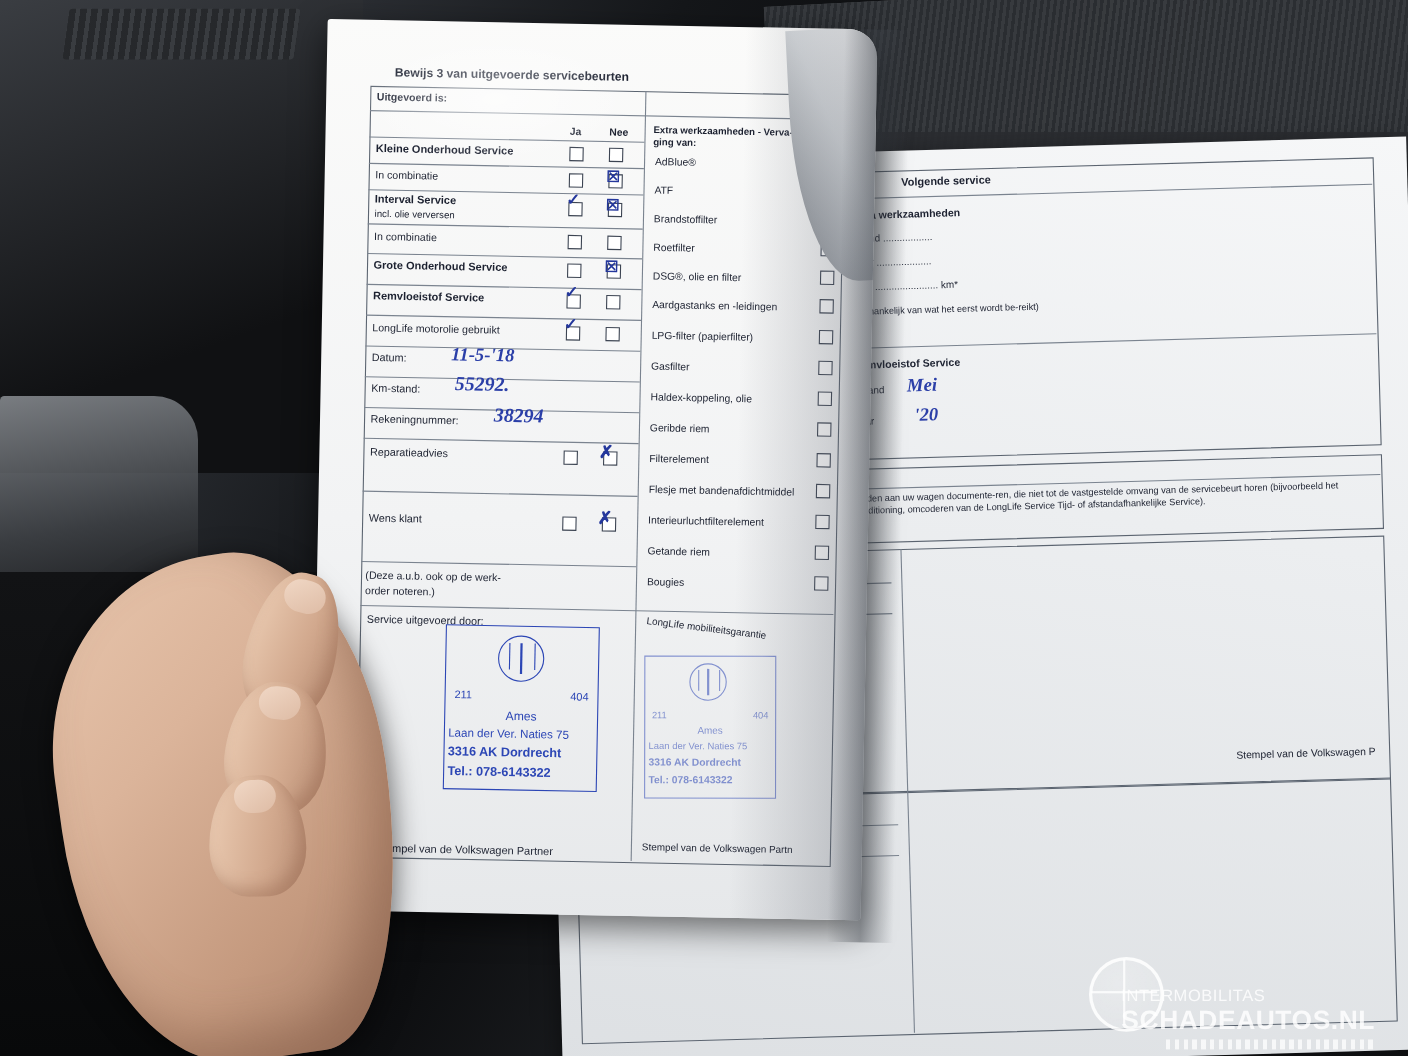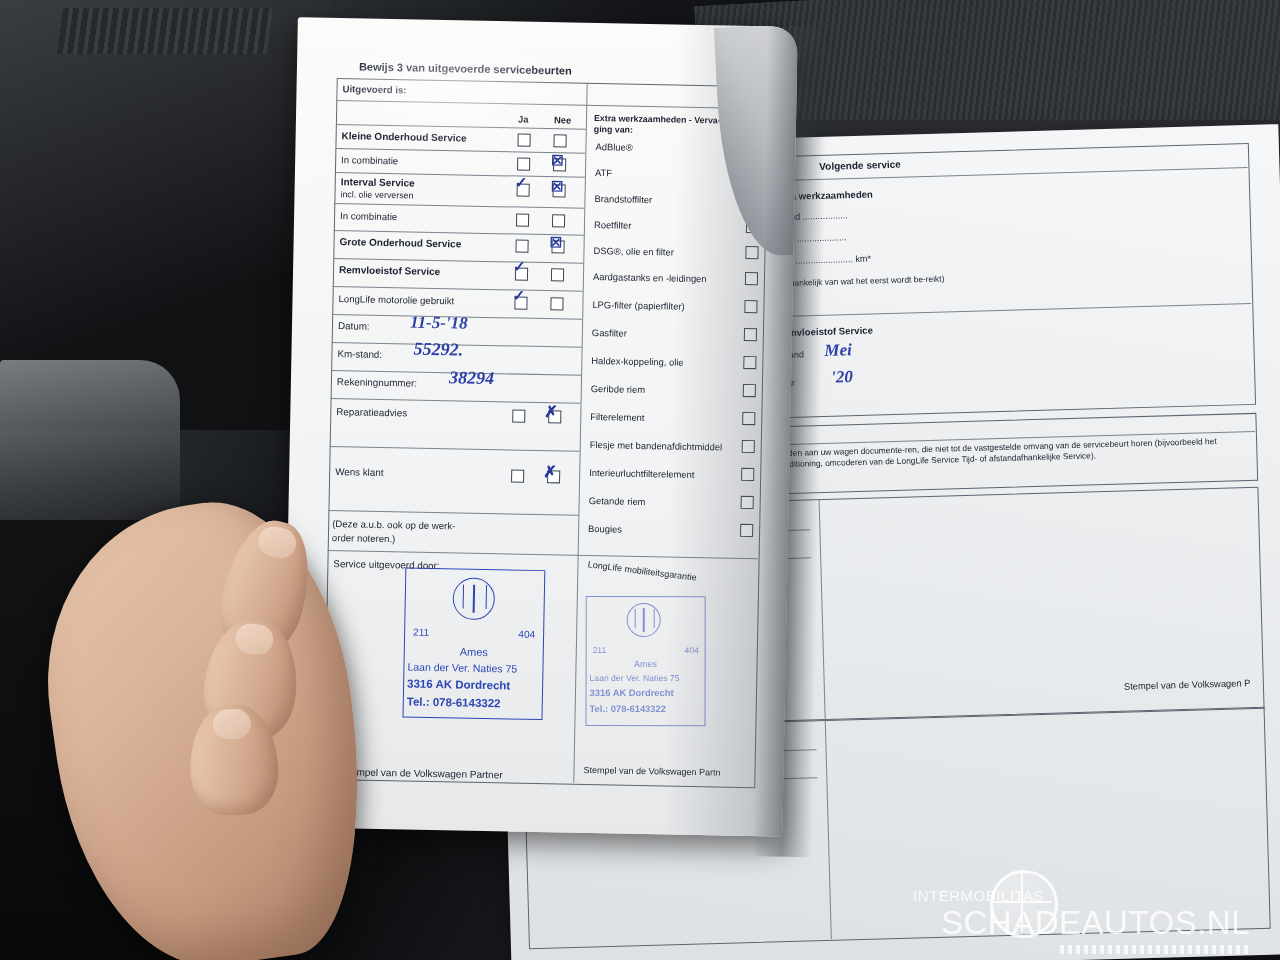--- a/index.html
+++ b/index.html
@@ -93,21 +93,21 @@
   .vwlogo:before{content:"";position:absolute;left:50%;top:14%;width:1.8px;height:72%;
     background:#2c46b5;transform:translateX(-50%);}
   .vwlogo:after{content:"";position:absolute;left:22%;top:16%;width:56%;height:60%;
     border-left:1.8px solid #2c46b5;border-right:1.8px solid #2c46b5;
     transform:skewY(0deg);border-radius:0;}
 
   
   .wm{position:absolute;right:30px;bottom:18px;color:rgba(255,255,255,.82);
     text-align:left;}
   .wm-top{font-size:15px;letter-spacing:.5px;}
-  .wm-main{font-size:33px;font-weight:normal;letter-spacing:.5px;margin-left:28px;}
+  .wm-main{font-size:24px;font-weight:bold;letter-spacing:.5px;}
   .globe{position:absolute;right:222px;bottom:22px;width:62px;height:62px;
     border-radius:50%;border:3px solid rgba(255,255,255,.85);
     background:radial-gradient(circle at 38% 34%,rgba(255,255,255,.25),rgba(255,255,255,.05));}
   .globe:before{content:"";position:absolute;left:-1px;top:28px;width:60px;height:2px;background:rgba(255,255,255,.8);}
   .globe:after{content:"";position:absolute;left:28px;top:-1px;width:2px;height:60px;background:rgba(255,255,255,.8);}
   .wm-bar{position:absolute;right:30px;bottom:6px;width:190px;height:9px;
     background:repeating-linear-gradient(90deg,rgba(255,255,255,.75) 0 4px,transparent 4px 8px);}
   .glare{position:absolute;left:320px;top:30px;width:260px;height:120px;
     background:radial-gradient(ellipse at center,rgba(255,255,255,.55),rgba(255,255,255,0) 70%);
     pointer-events:none;}

